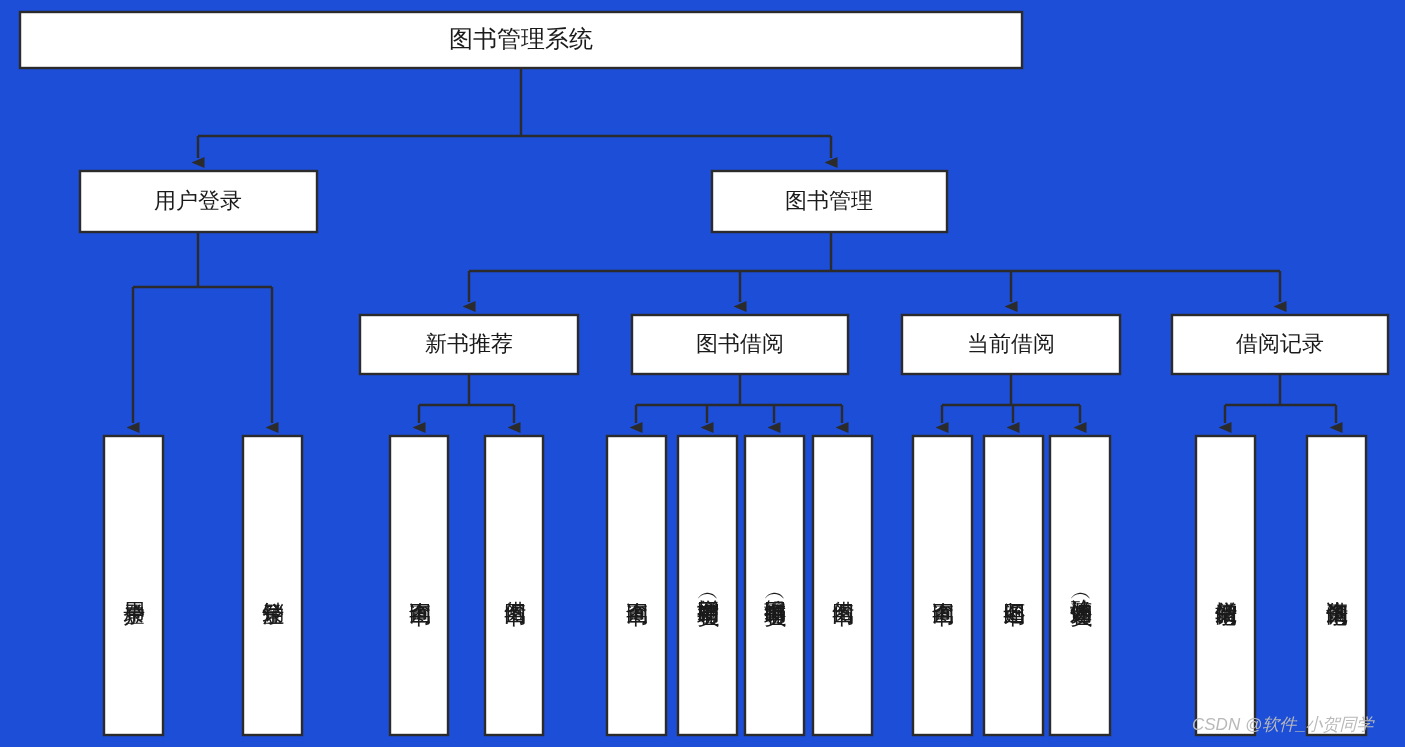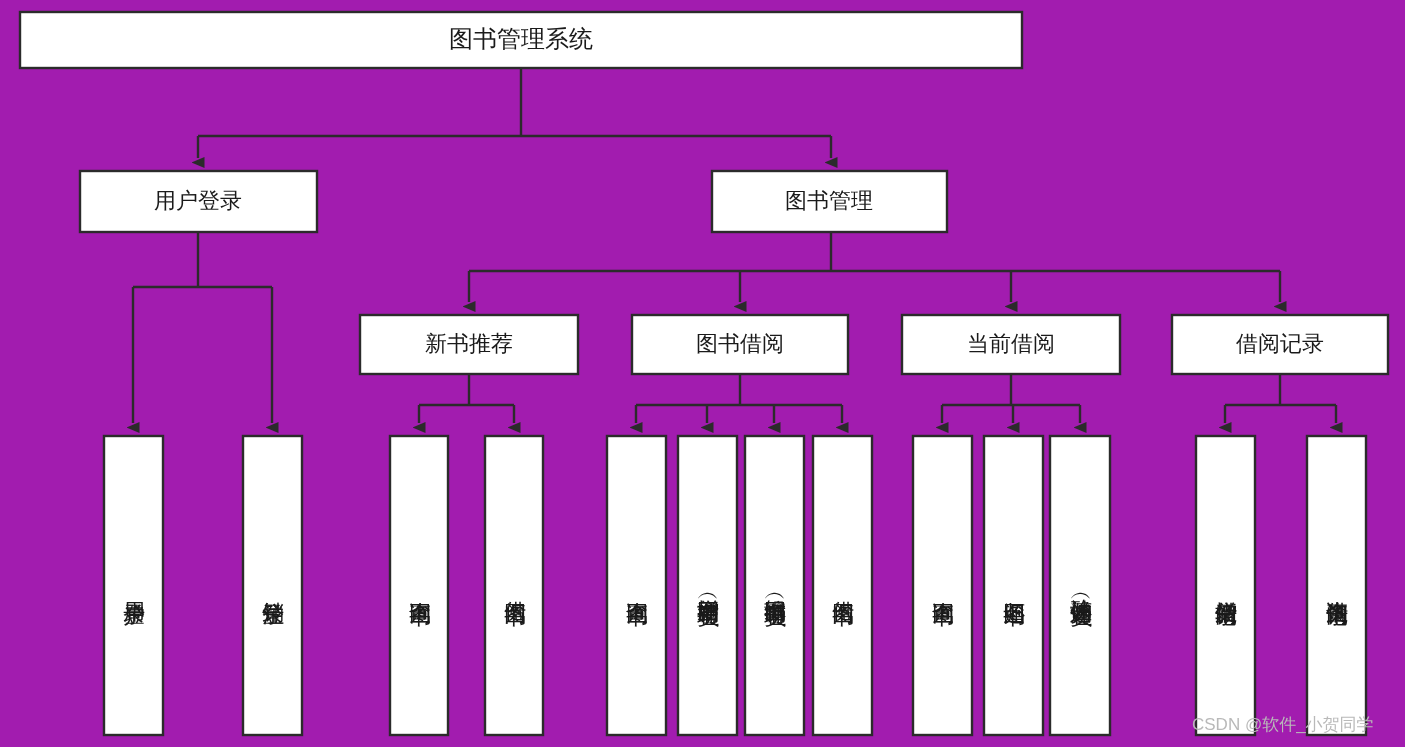--- a/index.html
+++ b/index.html
@@ -1,20 +1,20 @@
 <!DOCTYPE html>
 <html><head>
 <meta charset="utf-8">
 <style>
   html,body{margin:0;padding:0;background:#ffffff;}
   body{
     font-family:"Liberation Sans","DejaVu Sans",sans-serif;
     width:1405px;height:747px;overflow:hidden;
   }
-  #canvas{position:relative;width:1405px;height:747px;background:#a21caf;}
+  #canvas{position:relative;width:1405px;height:747px;background:#1d4ed8;}
   svg.diagram{position:absolute;left:0;top:0;width:1405px;height:747px;}
   .node-rect{fill:#ffffff;stroke:#2b2b2b;stroke-width:2.4;}
   .node-label{
     fill:#1a1a1a;
     font-family:"Liberation Sans","DejaVu Sans",sans-serif;
     text-anchor:middle;
     dominant-baseline:middle;
   }
   .lbl-root{font-size:24px;}
   .lbl-l2{font-size:22px;}
@@ -28,20 +28,21 @@
   .conn{stroke:#2b2b2b;stroke-width:2.4;fill:none;}
   .arrowhead{fill:#2b2b2b;stroke:none;}
   .watermark{
     position:absolute;
     color:#b9b9b9;
     font-size:17px;
     font-family:"Liberation Sans","DejaVu Sans",sans-serif;
     white-space:nowrap;
     left:1192px;top:713px;
     pointer-events:none;
+    font-style:italic;
   }
 </style>
 </head>
 <body>
 
 <div id="canvas">
 
   <svg class="diagram" viewBox="0 0 1405 747">
     <defs>
       <marker id="arrow" markerWidth="11" markerHeight="13" refX="1" refY="6.5" orient="auto" markerUnits="userSpaceOnUse">

